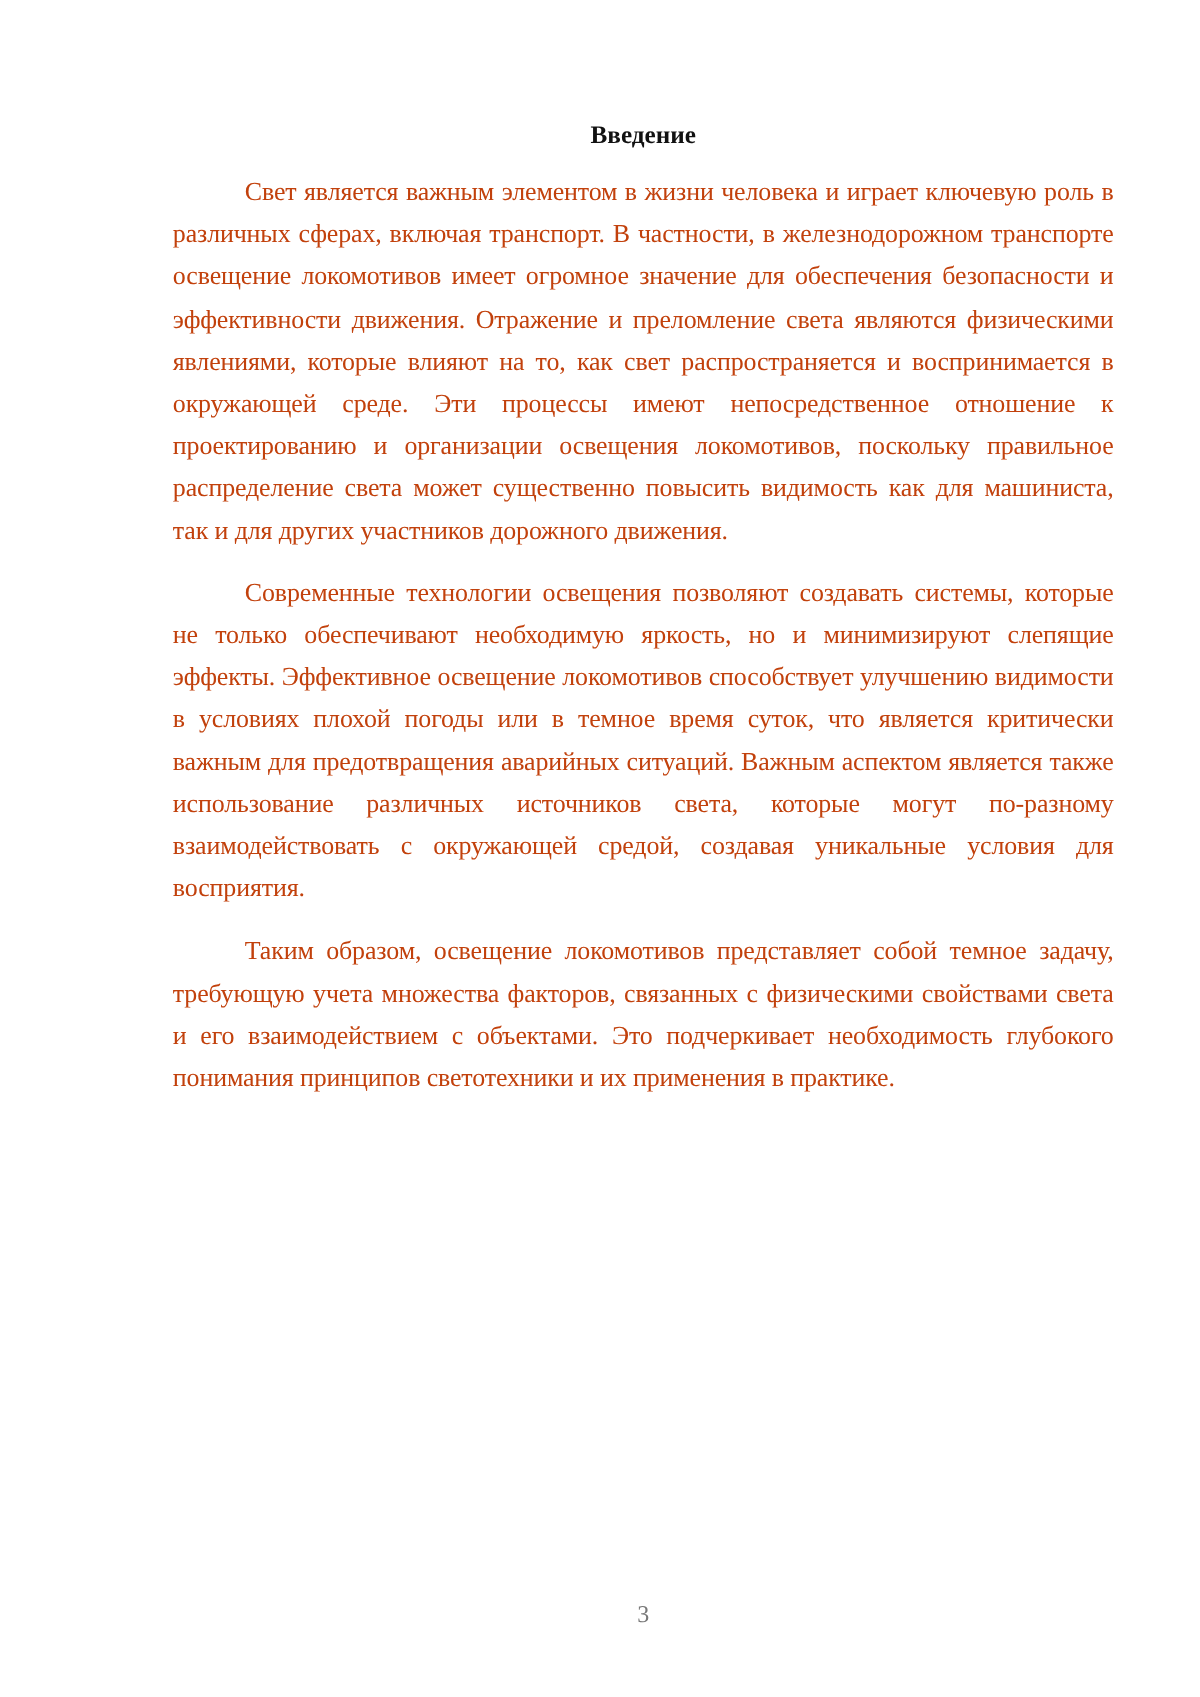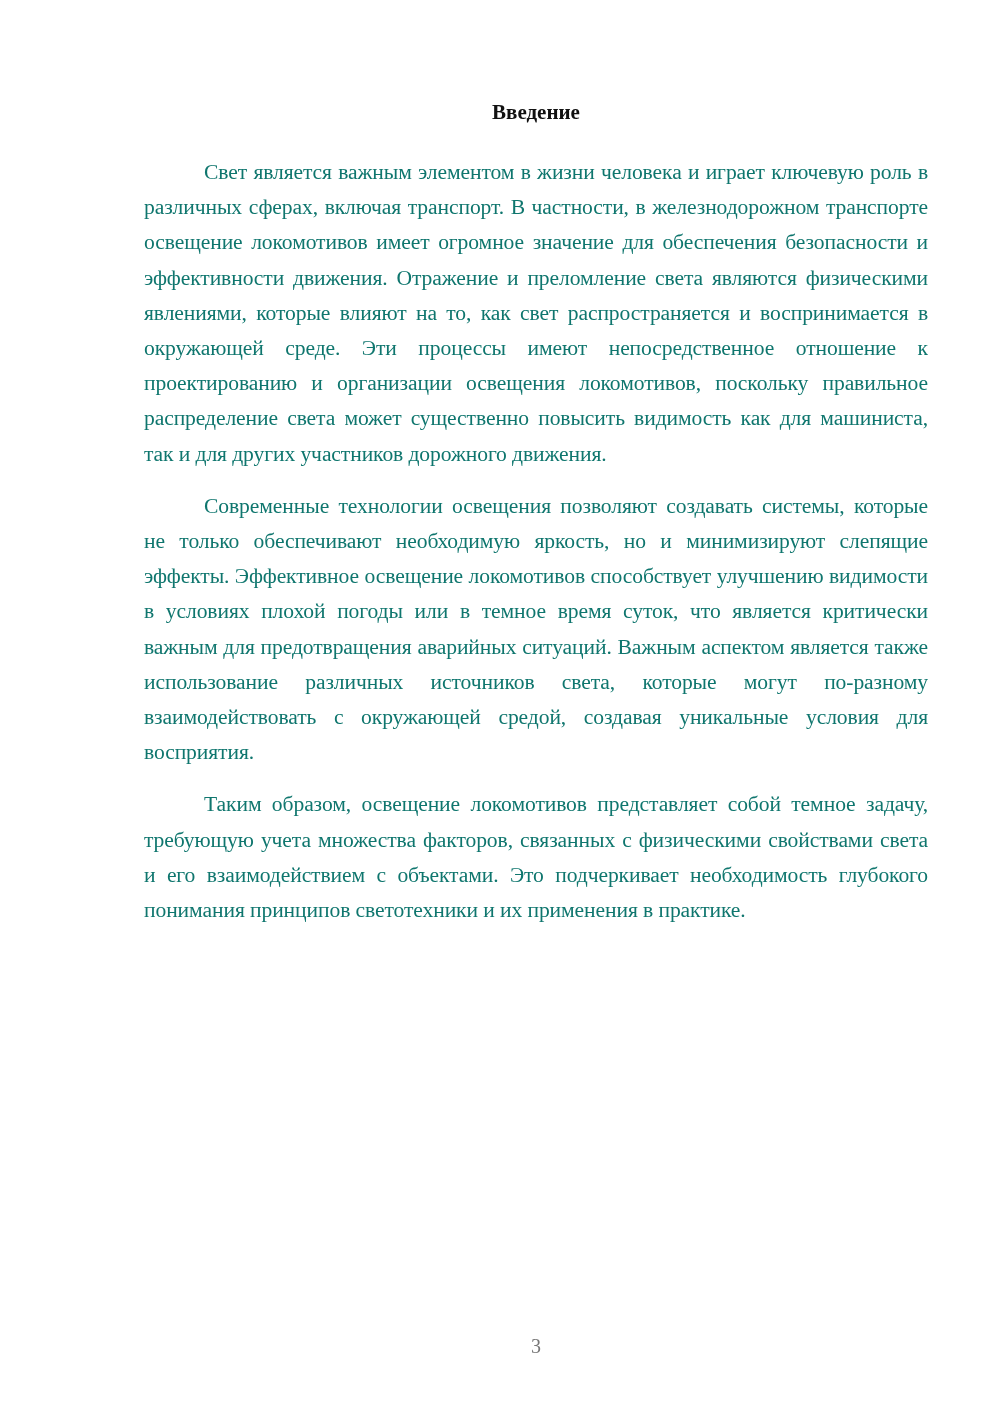--- a/index.html
+++ b/index.html
@@ -34,26 +34,26 @@
       line-height: 28px;
       color: #111;
     }
     .body-text {
       position: absolute;
       left: 144px;
       width: 784px;
       top: 143px;
     }
     .para {
-      margin: 12px 0 17px 0;
+      margin: 0 0 17px 0;
       text-indent: 60px;
       text-align: justify;
       font-size: 21.6px;
       line-height: 35.2px;
-      color: #0f766e;
+      color: #c2410c;
       letter-spacing: -0.1px;
     }
     .page-number {
       position: absolute;
       left: 0;
       width: 1072px;
       top: 1334px;
       text-align: center;
       font-size: 20px;
       line-height: 24px;

